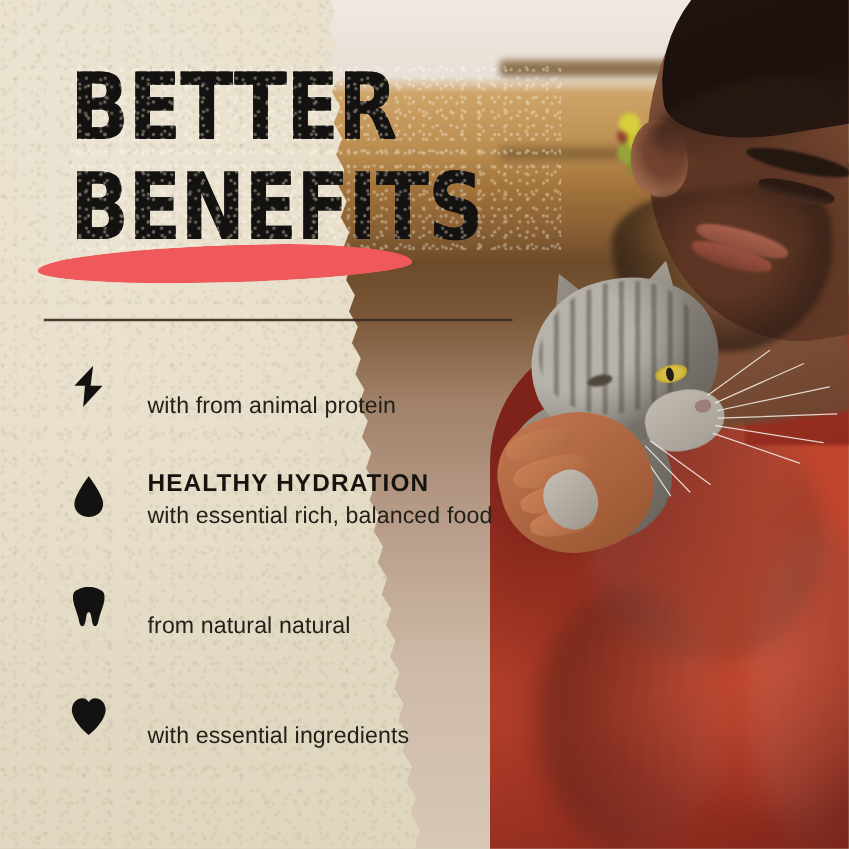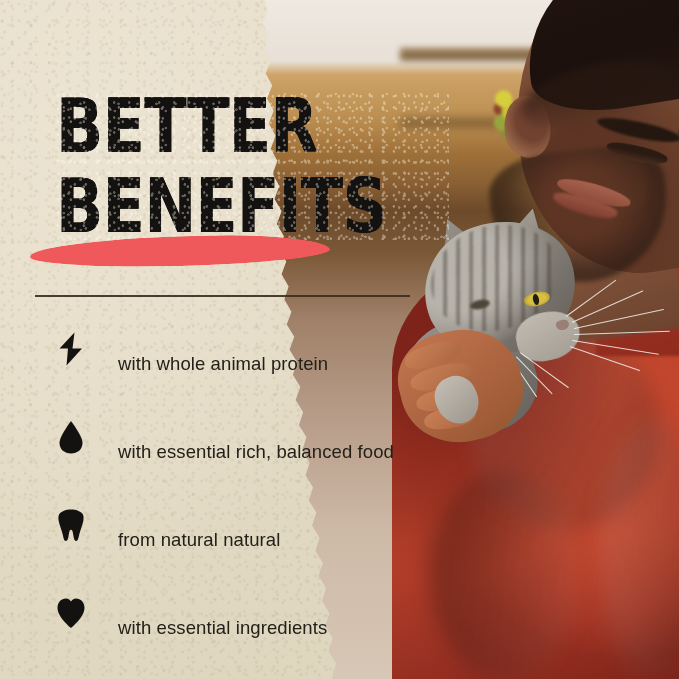--- a/index.html
+++ b/index.html
@@ -255,21 +255,21 @@
       radial-gradient(circle at 48% 67%,rgba(160,148,124,.22) 0 1px,transparent 2px),
       radial-gradient(circle at 72% 48%,rgba(150,138,116,.24) 0 1px,transparent 2px),
       radial-gradient(circle at 9% 81%,rgba(160,148,124,.26) 0 1px,transparent 2px),
       radial-gradient(circle at 56% 90%,rgba(150,138,116,.22) 0 1px,transparent 2px),
       radial-gradient(circle at 88% 73%,rgba(160,148,124,.24) 0 1px,transparent 2px);
     background-size:17px 17px,23px 23px,19px 19px,29px 29px,21px 21px,
                     25px 25px,18px 18px,27px 27px,22px 22px,31px 31px;
   }
 
   
-  .content{position:absolute;left:0;top:0;width:470px;height:537px;margin-top:40px;}
+  .content{position:absolute;left:0;top:0;width:470px;height:537px;}
 
   .headline{position:absolute;left:56px;top:52px;}
   .hl-line{
     font-family:"DejaVu Sans", sans-serif;
     font-weight:bold;color:#141210;
     font-size:74px;line-height:.92;
     letter-spacing:-1px;
     transform:scaleX(.84);transform-origin:left center;
     white-space:nowrap;position:relative;
     text-shadow:0 0 0 #141210;
@@ -409,28 +409,29 @@
     <div class="brush"></div>
     <div class="divider"></div>
 
     <div class="benefits" id="benefits-list">
         <div class="benefit">
           <div class="b-icon">
             <svg viewBox="0 0 30 36">
               <path d="M18.5 1.5 L3.5 17.5 L12 17.5 L10.5 34.5 L26 17.5 L16.5 17.5 Z"></path>
             </svg>
           </div>
-          <div class="b-sub">with whole animal protein</div>
+          <div class="b-sub">with from animal protein</div>
         </div>
         <div class="benefit">
           <div class="b-icon">
             <svg viewBox="0 0 30 36">
               <path d="M15 2 C15 2 3.5 17 3.5 24 C3.5 30.4 8.6 34.5 15 34.5 C21.4 34.5 26.5 30.4 26.5 24 C26.5 17 15 2 15 2 Z"></path>
             </svg>
           </div>
+          <div class="b-title">HEALTHY HYDRATION</div>
           <div class="b-sub">with essential rich, balanced food</div>
         </div>
         <div class="benefit">
           <div class="b-icon">
             <svg viewBox="0 0 30 36">
               <path d="M15 2.5 C9.5 2.5 7 4.2 4.8 5.4 C2.6 6.6 2 9.5 2.6 13.5 C3.3 18 5.4 22 6.6 27 C7.4 30.4 7.9 34 9.9 34 C11.8 34 12.2 31 12.8 27.6 C13.3 24.7 13.6 22.8 15 22.8 C16.4 22.8 16.7 24.7 17.2 27.6 C17.8 31 18.2 34 20.1 34 C22.1 34 22.6 30.4 23.4 27 C24.6 22 26.7 18 27.4 13.5 C28 9.5 27.4 6.6 25.2 5.4 C23 4.2 20.5 2.5 15 2.5 Z"></path>
             </svg>
           </div>
           <div class="b-sub">from natural natural</div>
         </div>

